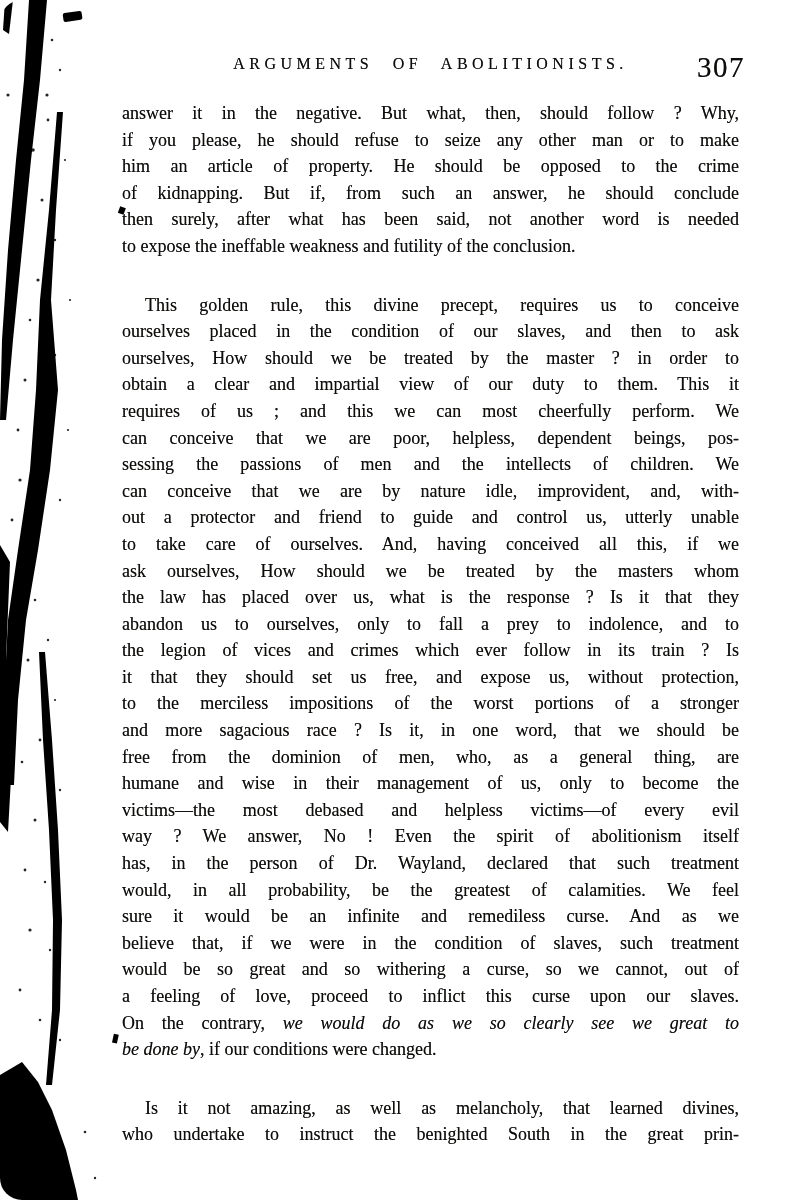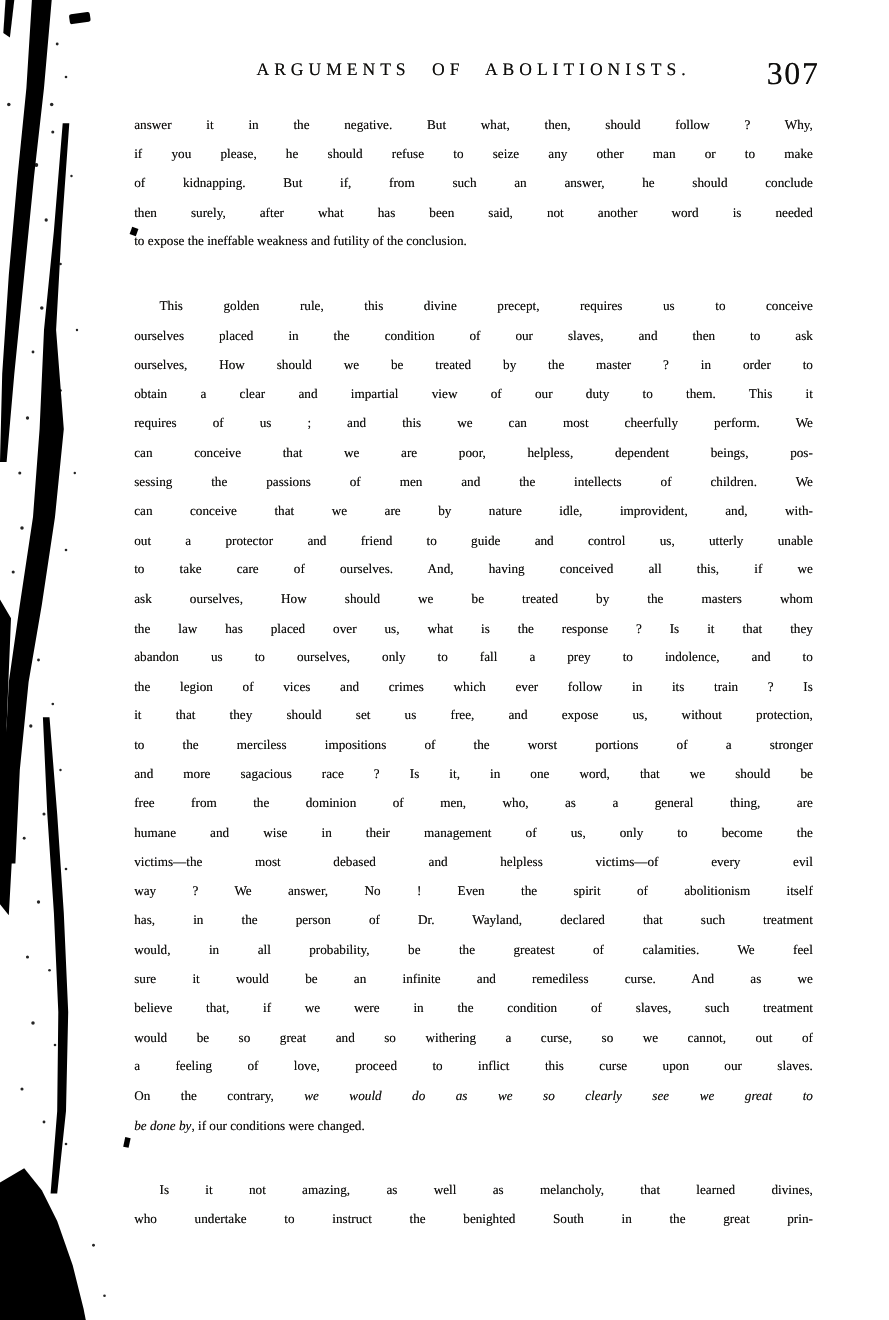--- a/index.html
+++ b/index.html
@@ -3,40 +3,41 @@
 <meta charset="utf-8">
 <style>
   html,body{margin:0;padding:0;background:#ffffff;}
   .page{
     position:relative;
     width:808px;height:1200px;
     background:var(--paper,#ffffff);
     color:var(--ink,#0e0d0b);
     font-family:"Liberation Serif", serif;
     overflow:hidden;
+    border-radius:22px;
   }
   .scan-art{position:absolute;left:0;top:0;pointer-events:none;}
   .content{position:absolute;left:122px;top:55px;width:617px;}
   .running-head{position:relative;height:22px;}
   .head-title{
     text-align:center;
     font-size:16px;
     letter-spacing:4.5px;
     word-spacing:11px;
     white-space:nowrap;
     text-shadow:0 0 .6px rgba(10,10,10,.6);
   }
   .page-num{
     position:absolute;right:-6px;top:-4px;
     font-size:29px;letter-spacing:1.5px;
     text-shadow:0 0 .6px rgba(10,10,10,.6);
   }
   .body-text{
     margin-top:23px;
-    font-size:12px;
+    font-size:18px;
     line-height:26.6px;
     text-shadow:0 0 .55px rgba(10,10,10,.55);
   }
   .line{
     text-align:justify;
     -moz-text-align-last:justify;
     text-align-last:justify;
   }
   .line.no-stretch{text-align-last:left;-moz-text-align-last:left;}
   .line.indent{padding-left:23px;margin-top:32px;}
@@ -113,20 +114,21 @@
     <div class="running-head">
       <div class="head-title">ARGUMENTS OF ABOLITIONISTS.</div>
       <div class="page-num">307</div>
     </div>
 
     <div class="body-text">
 
     <div>
           <div class="line">answer it in the negative. But what, then, should follow ? Why,</div>
           <div class="line">if you please, he should refuse to seize any other man or to make</div>
+          <div class="line">him an article of property. He should be opposed to the crime</div>
           <div class="line">of kidnapping. But if, from such an answer, he should conclude</div>
           <div class="line">then surely, after what has been said, not another word is needed</div>
           <div class="line no-stretch">to expose the ineffable weakness and futility of the conclusion.</div>
         </div>
         <div>
           <div class="line indent">This golden rule, this divine precept, requires us to conceive</div>
           <div class="line">ourselves placed in the condition of our slaves, and then to ask</div>
           <div class="line">ourselves, How should we be treated by the master ? in order to</div>
           <div class="line">obtain a clear and impartial view of our duty to them. This it</div>
           <div class="line">requires of us ; and this we can most cheerfully perform. We</div>

